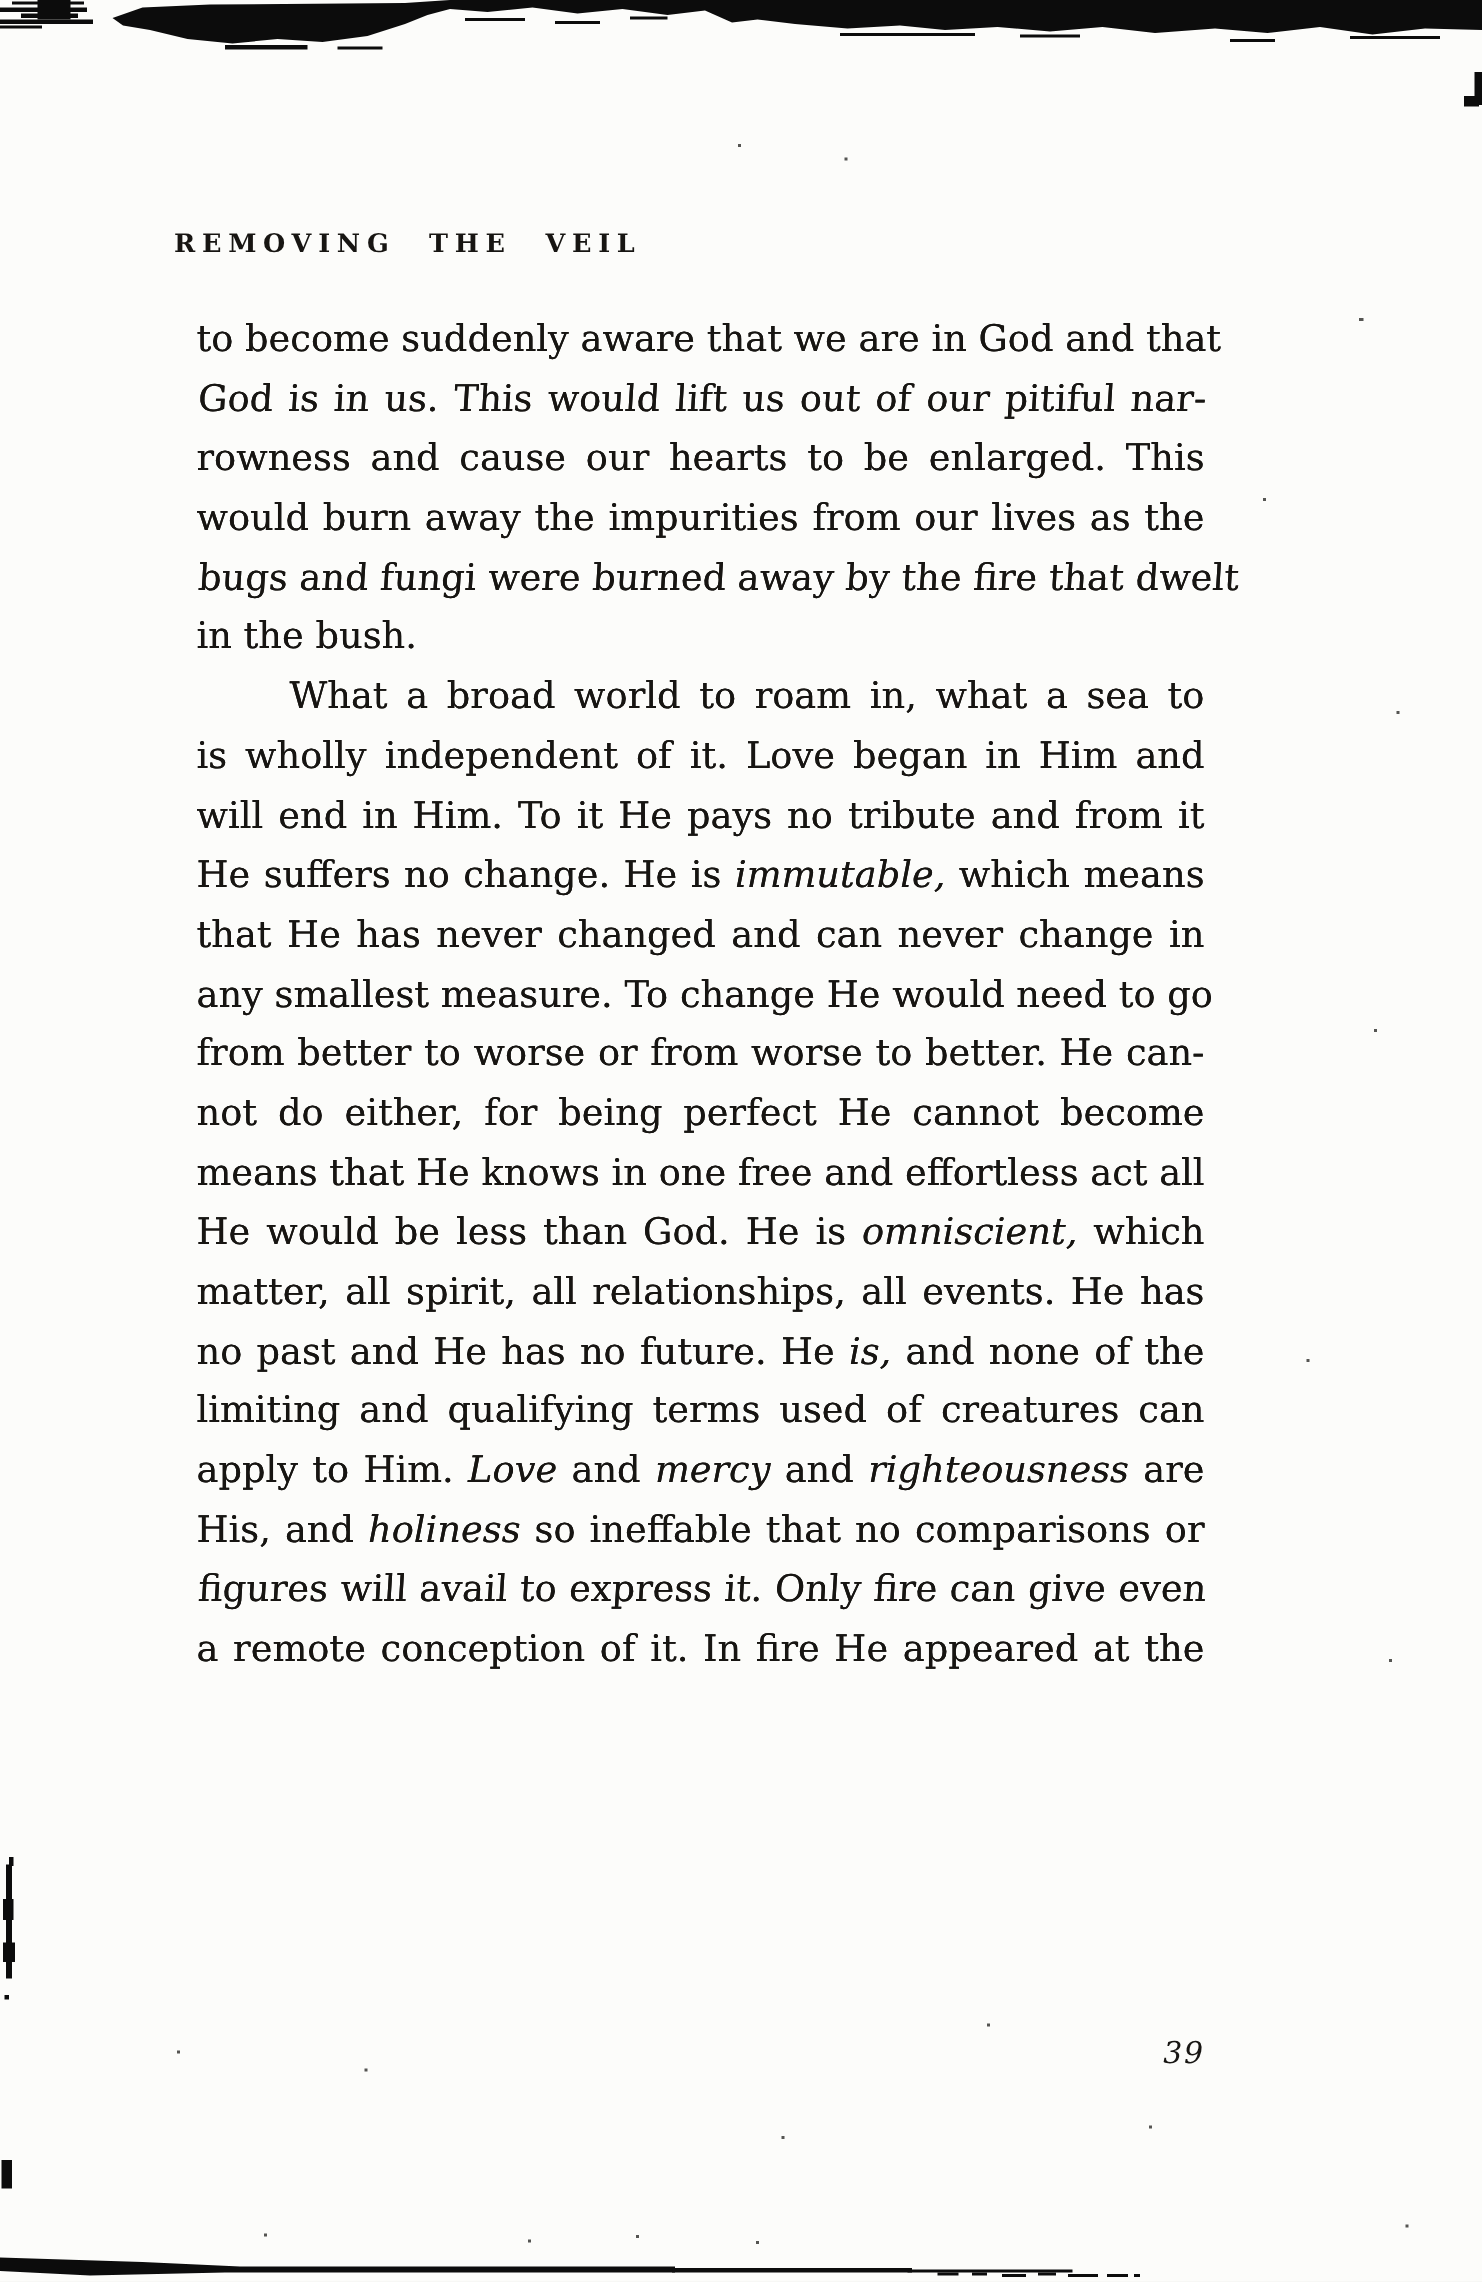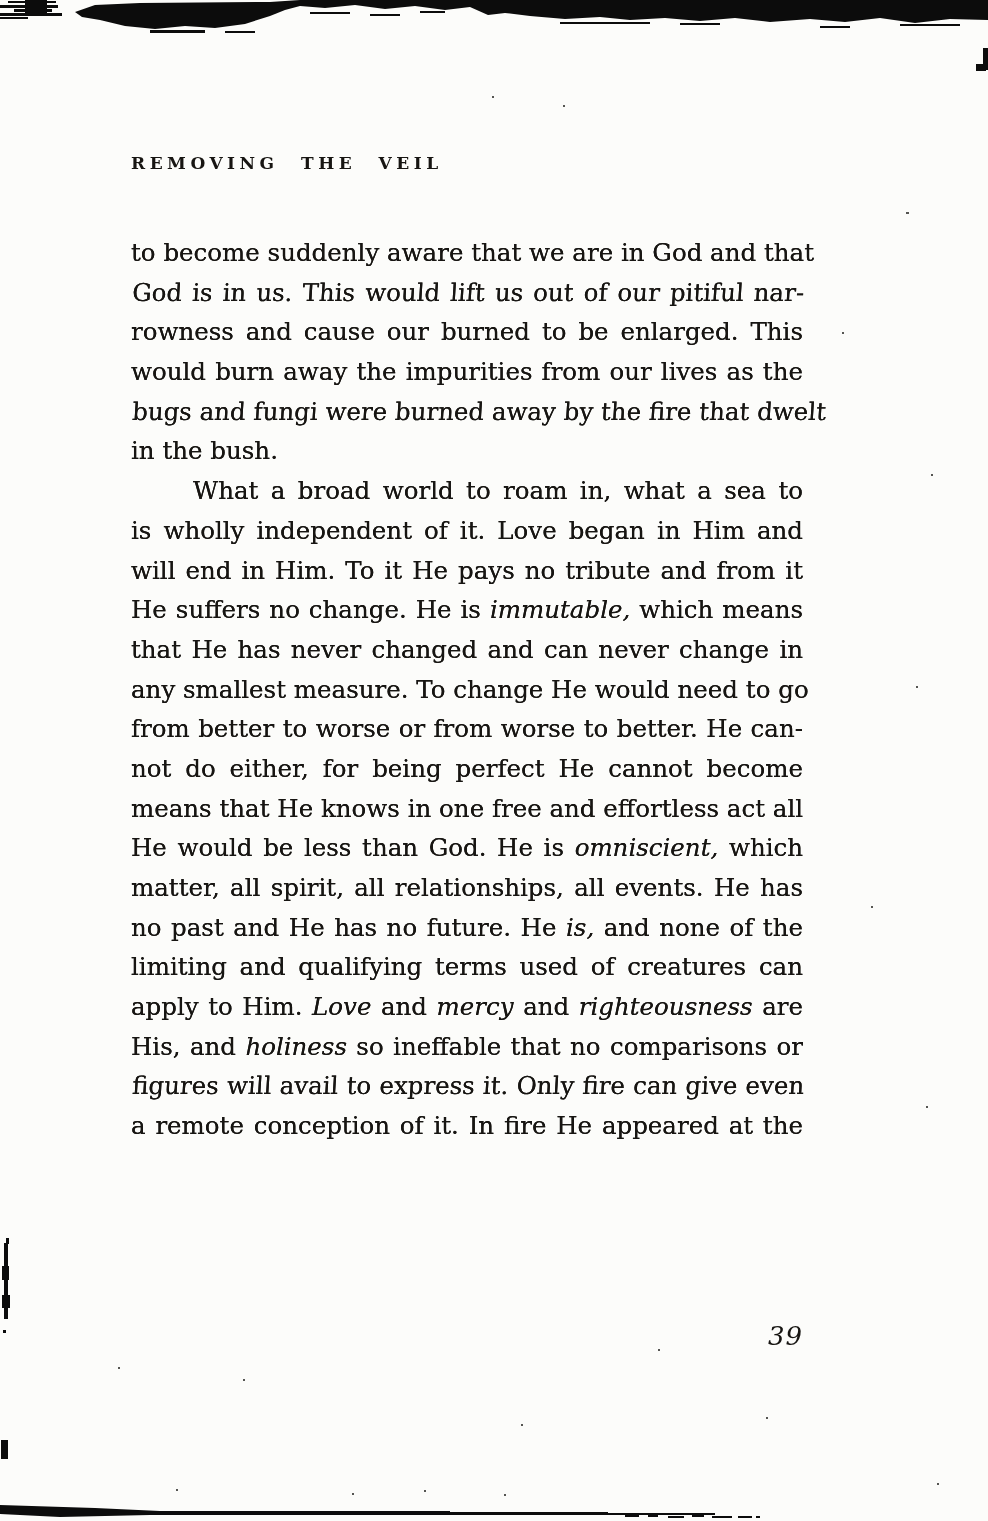--- a/index.html
+++ b/index.html
@@ -14,54 +14,53 @@
   }
   .page{
     position:relative;
     width:988px;height:1521px;
     background:var(--paper);
     overflow:hidden;
     color:var(--ink);
   }
   .running-header{
     position:absolute;
-    left:131px;top:153px;
+    left:116px;top:153px;
     font-size:17px;
     font-weight:bold;
     letter-spacing:4.5px;
     word-spacing:12px;
     color:var(--ink);
     white-space:nowrap;
   }
   .body-text{
     position:absolute;
     left:131px;top:206px;
     width:672px;
     font-size:24.5px;
     color:var(--ink);
     text-shadow:0 0 0.4px currentColor;
-    margin-top:27px;
   }
   .line{
     height:39.7px;
     line-height:39.7px;
     text-align:justify;
     text-align-last:justify;
     text-justify:inter-word;
     white-space:nowrap;
     overflow:visible;
   }
   .line em{font-style:italic;}
   .line.endline{text-align-last:left;}
   .line.indent{padding-left:62px;}
   .line.slant{transform:skewX(-3.5deg);transform-origin:left bottom;}
   .page-number{
     position:absolute;
-    right:185px;top:1321px;
-    font-size:26px;
+    right:185px;top:1356px;
+    font-size:20px;
     font-style:italic;
     letter-spacing:1px;
     color:var(--ink);
   }
   .artifacts{
     position:absolute;left:0;top:0;
     pointer-events:none;
   }
   .artifacts .ink{fill:#0c0c0c;}
   .artifacts .dot{fill:#2a2a28;opacity:.8;}
@@ -134,21 +133,21 @@
       <rect class="dot" x="504" y="1494" width="2" height="2"></rect>
       <rect class="dot" x="118" y="1367" width="2" height="2"></rect>
     </g>
   </svg>
 
   <div class="running-header">REMOVING THE VEIL</div>
 
   <div class="body-text">
       <div class="line"><span>to become suddenly aware that we are in God and that</span></div>
       <div class="line slant"><span>God is in us. This would lift us out of our pitiful nar-</span></div>
-      <div class="line"><span>rowness and cause our burned to be enlarged. This</span></div>
+      <div class="line"><span>rowness and cause our hearts to be enlarged. This</span></div>
       <div class="line"><span>would burn away the impurities from our lives as the</span></div>
       <div class="line slant"><span>bugs and fungi were burned away by the fire that dwelt</span></div>
       <div class="line endline"><span>in the bush.</span></div>
       <div class="line indent"><span>What a broad world to roam in, what a sea to</span></div>
       <div class="line"><span>is wholly independent of it. Love began in Him and</span></div>
       <div class="line"><span>will end in Him. To it He pays no tribute and from it</span></div>
       <div class="line"><span>He suffers no change. He is </span><em>immutable,</em><span> which means</span></div>
       <div class="line"><span>that He has never changed and can never change in</span></div>
       <div class="line"><span>any smallest measure. To change He would need to go</span></div>
       <div class="line"><span>from better to worse or from worse to better. He can-</span></div>

